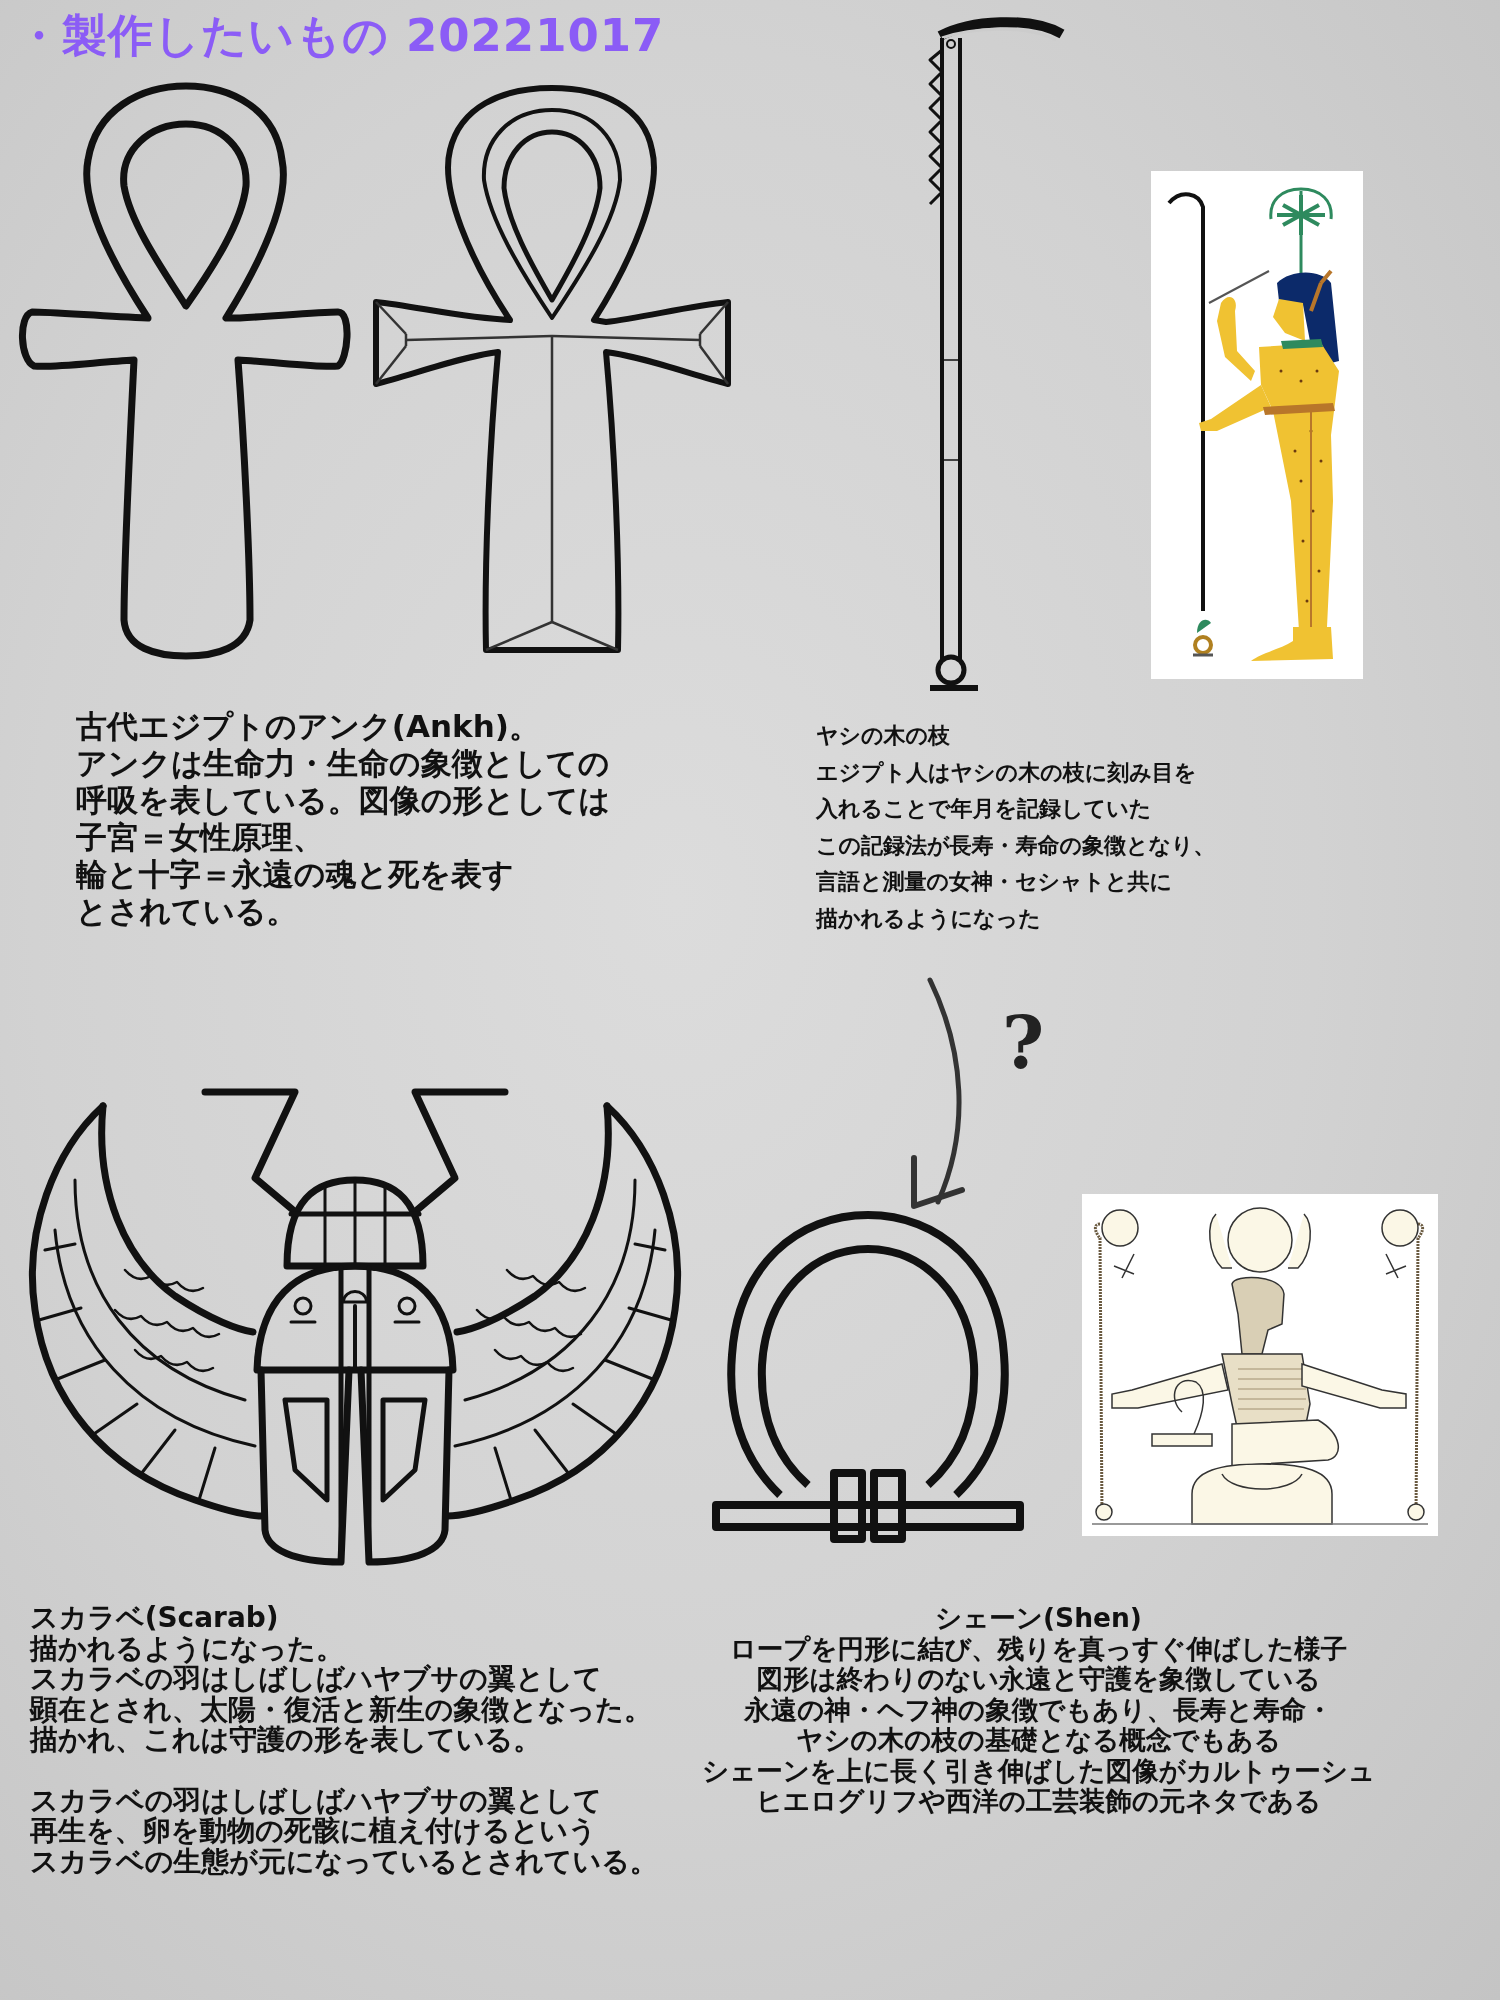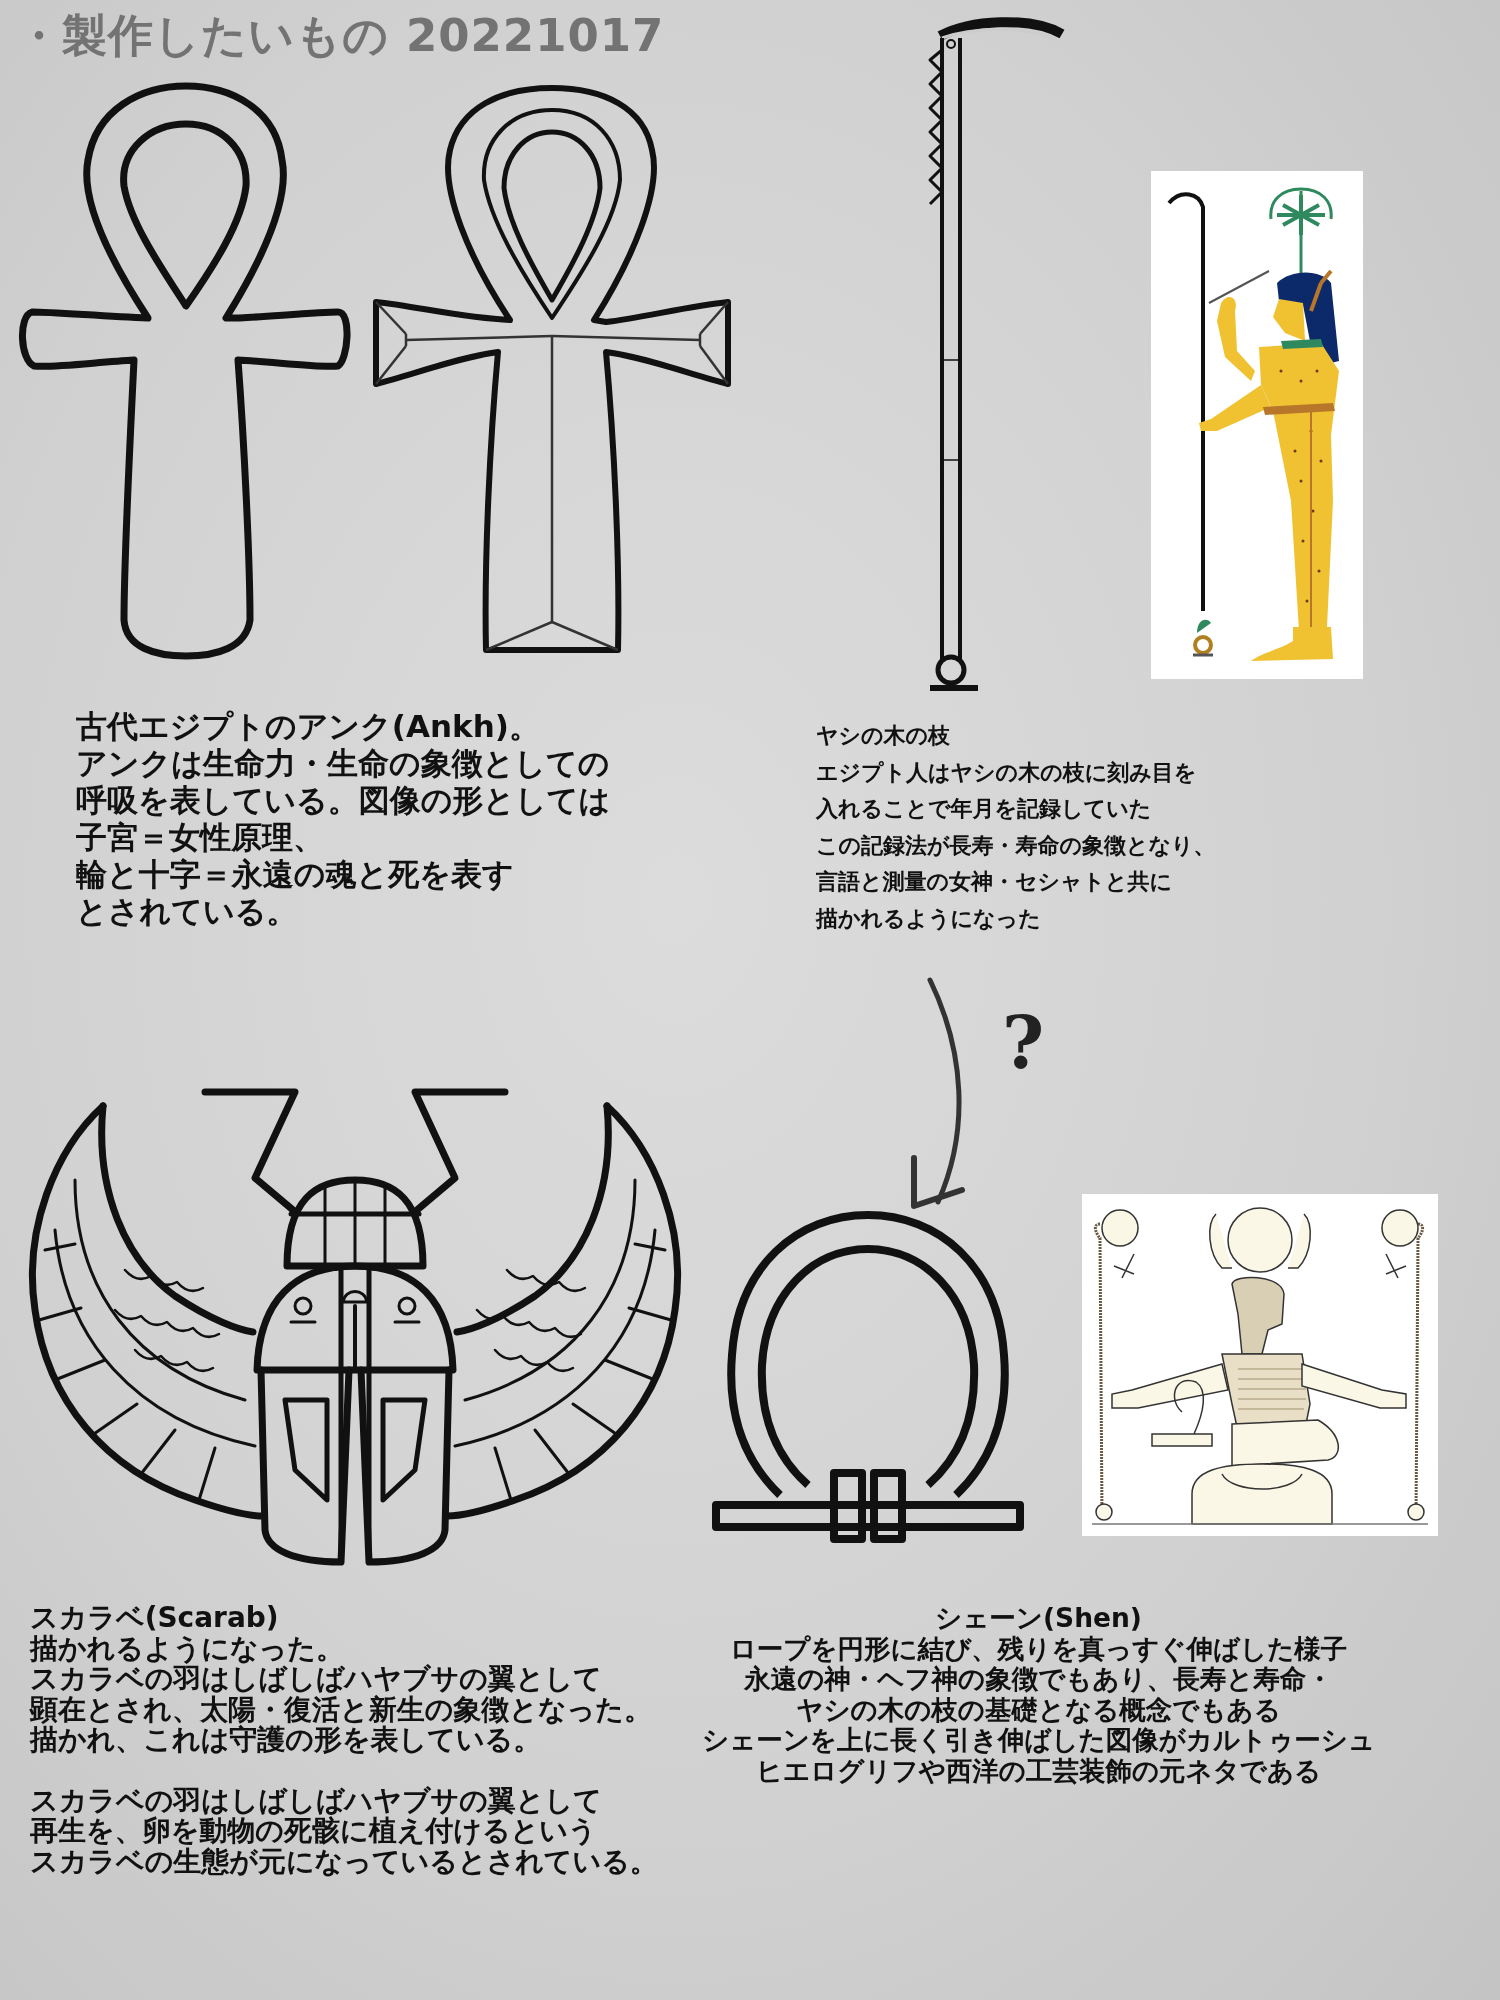--- a/index.html
+++ b/index.html
@@ -5,21 +5,21 @@
   html, body { margin:0; padding:0; }
   body {
     width:1500px; height:2000px; position:relative; overflow:hidden;
     background: radial-gradient(ellipse at 45% 45%, #dcdcdc 0%, #d2d2d2 55%, #c4c4c4 100%);
     font-family: "DejaVu Sans", "Liberation Sans", sans-serif;
     color:#111;
   }
   .abs { position:absolute; }
   .title {
     left:16px; top:6px; font-size:45px; font-weight:bold; letter-spacing:1px;
-    font-family: "DejaVu Sans", sans-serif; color:#737373; white-space:nowrap;
+    font-family: "DejaVu Sans", sans-serif; color:#8b5cf6; white-space:nowrap;
   }
   .block { font-weight:bold; white-space:nowrap; }
   .block div { line-height:1.2; }
   .ankh-text { left:76px; top:708px; font-size:31px; }
   .ankh-text div { line-height:37px; }
   .palm-text { left:816px; top:718px; font-size:22px; }
   .palm-text div { line-height:36.5px; }
   .scarab-text { left:30px; top:1603px; font-size:28px; }
   .scarab-text div { line-height:30.5px; }
   .shen-text { left:702px; top:1603px; font-size:26.5px; }
@@ -290,17 +290,18 @@
 
       <circle cx="22" cy="318" r="8"></circle>
       <circle cx="334" cy="318" r="8"></circle>
     </g>
   </svg>
 </div>
 
 <div class="abs block shen-text">
   <div>シェーン(Shen)</div>
   <div>ロープを円形に結び、残りを真っすぐ伸ばした様子</div>
+  <div>図形は終わりのない永遠と守護を象徴している</div>
   <div>永遠の神・ヘフ神の象徴でもあり、長寿と寿命・</div>
   <div>ヤシの木の枝の基礎となる概念でもある</div>
   <div>シェーンを上に長く引き伸ばした図像がカルトゥーシュ</div>
   <div>ヒエログリフや西洋の工芸装飾の元ネタである</div>
 </div>
 
 </body></html>

